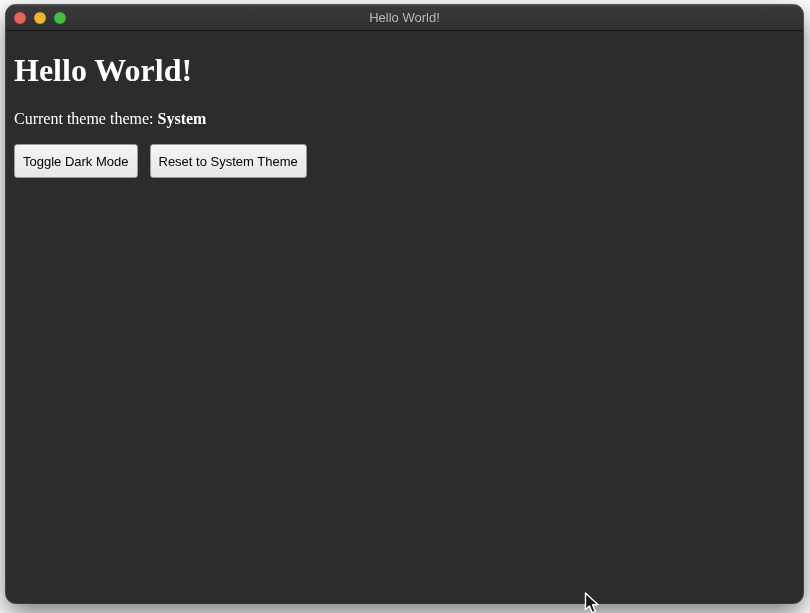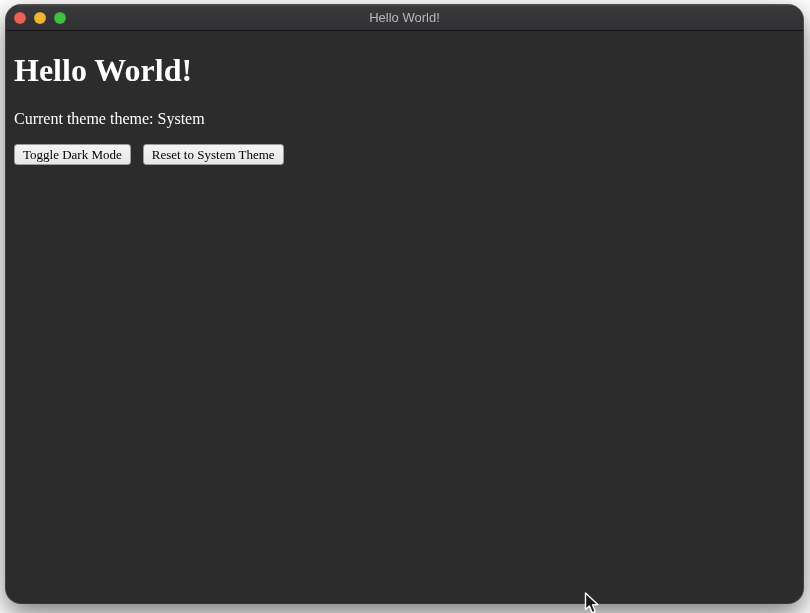--- a/index.html
+++ b/index.html
@@ -22,21 +22,21 @@
       linear-gradient(90deg, #39445a 0%, #41557a 45%, #47689c 100%) 0 0 / 100% 7px no-repeat,
       #140f0b;
   }
 
   .app-window {
     position: absolute;
     left: 6px;
     top: 5px;
     width: 797px;
     height: 598px;
-    border-radius: 15px;
+    border-radius: 10px;
     overflow: hidden;
     background: var(--content-bg, #2c2c2c);
     box-shadow: 0 0 0 1px rgba(0,0,0,0.65), 0 10px 28px rgba(0,0,0,0.55);
     display: flex;
     flex-direction: column;
   }
 
   .titlebar {
     height: 25px;
     flex: 0 0 25px;
@@ -88,34 +88,34 @@
     font-size: 32px;
     font-weight: bold;
     line-height: 1.15;
   }
 
   .theme-line {
     margin: 21px 0 16px 0;
     font-size: 16px;
     line-height: 1.15;
   }
-  .theme-line strong { font-weight: normal; }
+  .theme-line strong { font-weight: bold; }
 
   .buttons-row {
     margin: 16px 0 0 0;
   }
   .buttons-row button {
-    font-family: Liberation Serif, serif;
+    font-family: Liberation Sans, sans-serif;
     font-size: 13px;
     color: var(--button-text, #000000);
     background: linear-gradient(#f4f4f4, #e7e7e7);
     border: 1px solid var(--button-border, #9b9b9b);
     border-radius: 3px;
     padding: 2px 8px;
-    height: 21px;
+    height: 34px;
     line-height: 15px;
     cursor: default;
   }
   .buttons-row button + button { margin-left: 8px; }
 
   .mouse-cursor {
     position: absolute;
     left: 584px;
     top: 592px;
     pointer-events: none;

